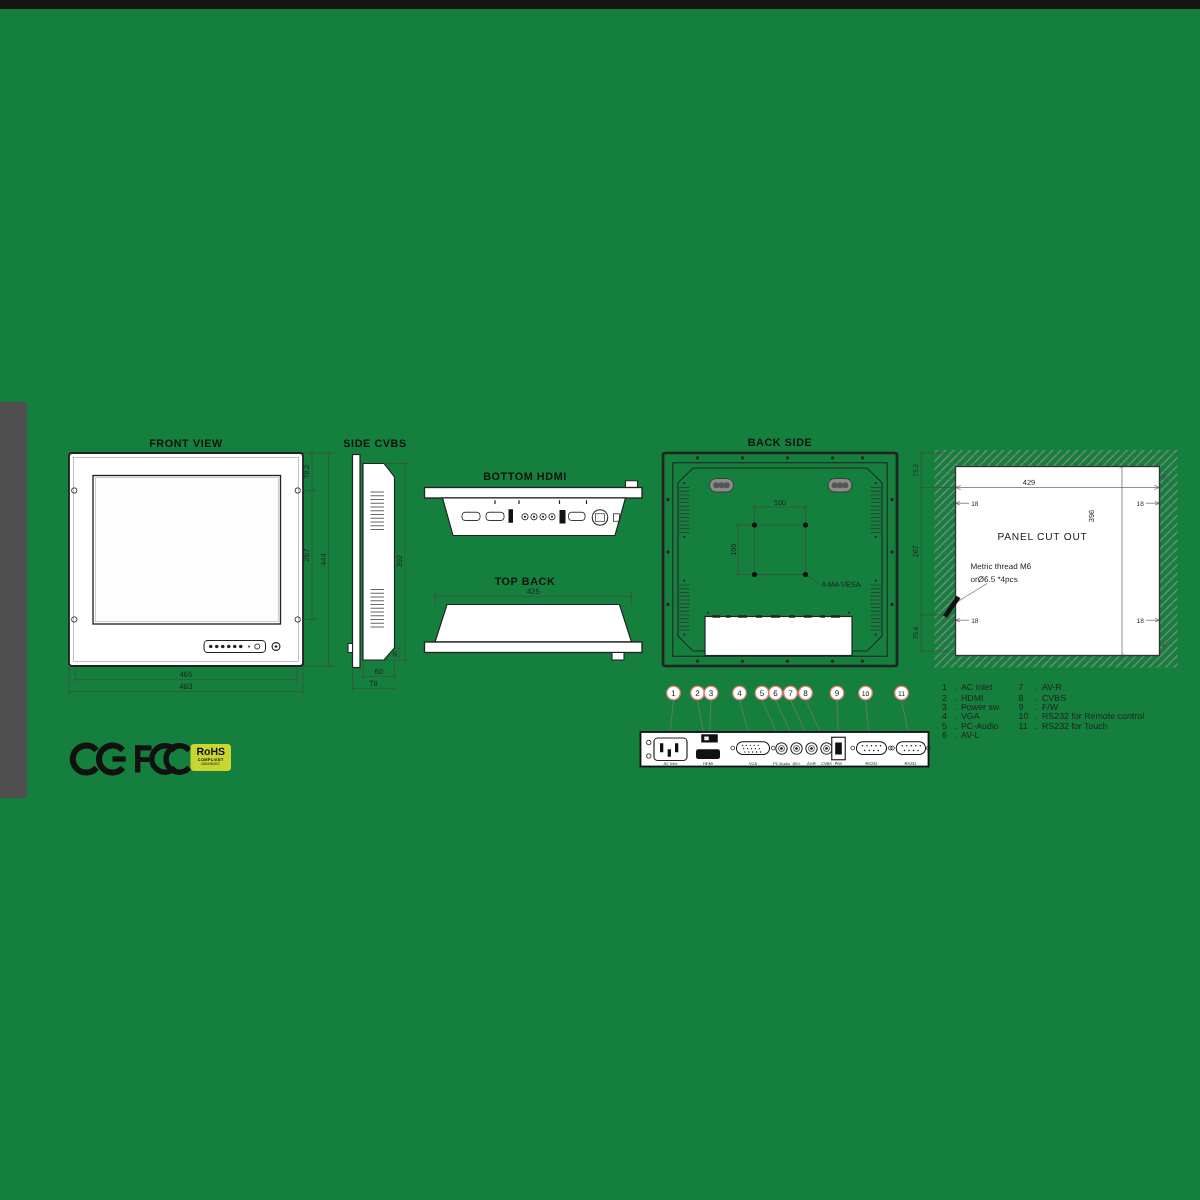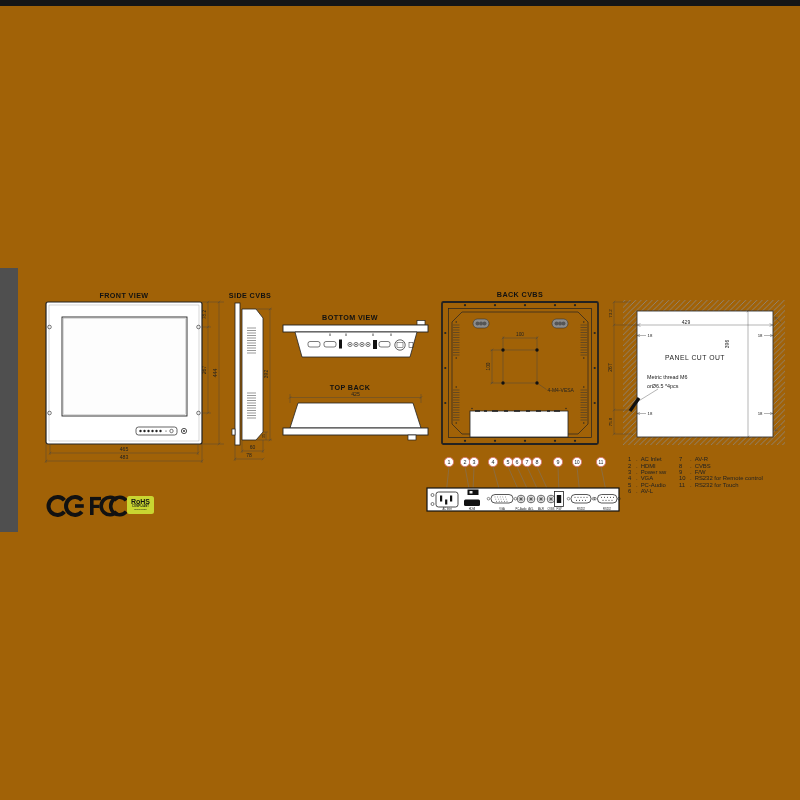--- a/index.html
+++ b/index.html
@@ -1,16 +1,16 @@
 <!DOCTYPE html>
 <html><head>
 <meta charset="utf-8">
 <style>
   html,body{margin:0;padding:0;background:#fff;}
-  #page{position:relative;width:800px;height:800px;background:#a16207;overflow:hidden;
+  #page{position:relative;width:800px;height:800px;background:#15803d;overflow:hidden;
         font-family:"Liberation Sans",sans-serif;color:#111;}
   .vlabel{position:absolute;font-size:7.2px;font-weight:bold;letter-spacing:.4px;
           text-align:center;color:#111;white-space:nowrap;}
   svg{position:absolute;overflow:visible;font-family:"Liberation Sans",sans-serif;}
   svg text{fill:#222;}
   .lg-col{position:absolute;font-size:5.9px;color:#222;}
   .lg-row{height:6.35px;display:flex;align-items:center;white-space:nowrap;}
   .lg-n{display:inline-block;min-width:6px;}
   .lg-n2{display:inline-block;min-width:9px;}
   .lg-dot{margin:0 3px 0 2px;}
@@ -25,23 +25,23 @@
 </head>
 <body>
 
 <div id="page">
 
   <div id="top-edge"></div>
   <div id="left-strip"></div>
 
   <div class="vlabel" style="left:64px;top:291px;width:120px;">FRONT VIEW</div>
   <div class="vlabel" style="left:220px;top:291px;width:60px;">SIDE CVBS</div>
-  <div class="vlabel" style="left:290px;top:313px;width:120px;">BOTTOM VIEW</div>
+  <div class="vlabel" style="left:290px;top:313px;width:120px;">BOTTOM HDMI</div>
   <div class="vlabel" style="left:290px;top:383px;width:120px;">TOP BACK</div>
-  <div class="vlabel" style="left:455px;top:290px;width:130px;">BACK CVBS</div>
+  <div class="vlabel" style="left:455px;top:290px;width:130px;">BACK SIDE</div>
 
   <svg style="left:40px;top:290px;" width="190" height="182" viewBox="0 0 190 182">
     <g stroke="#222" fill="none">
       <rect x="6" y="12" width="156" height="142" rx="2" fill="#fff" stroke-width="1.2"></rect>
       <rect x="9" y="15" width="150" height="136" stroke="#999" stroke-width="0.4"></rect>
       <rect x="22" y="27" width="125" height="99" fill="#fdfdfd" stroke-width="0.9"></rect>
       <rect x="23.5" y="28.5" width="122" height="96" stroke="#aaa" stroke-width="0.4"></rect>
       <g stroke-width="0.6">
         <circle cx="9.5" cy="37" r="1.8"></circle>
           <circle cx="158.5" cy="37" r="1.8"></circle>

